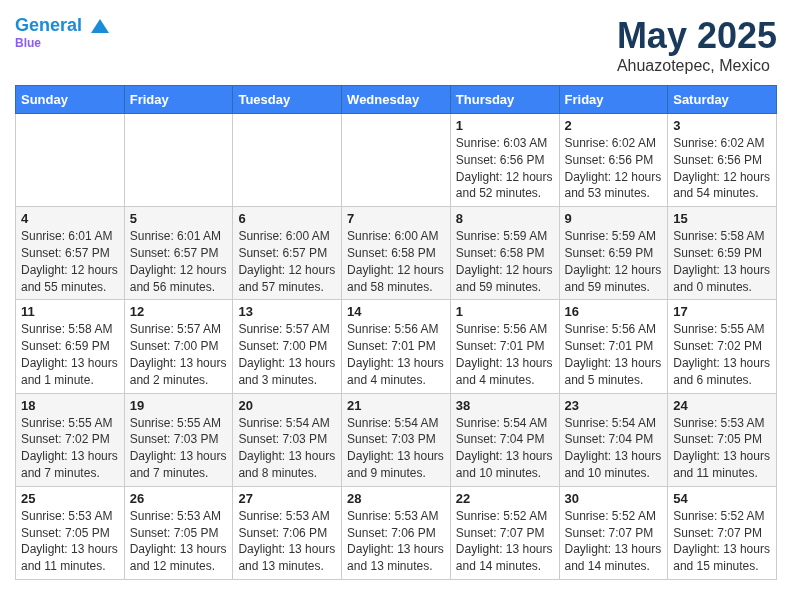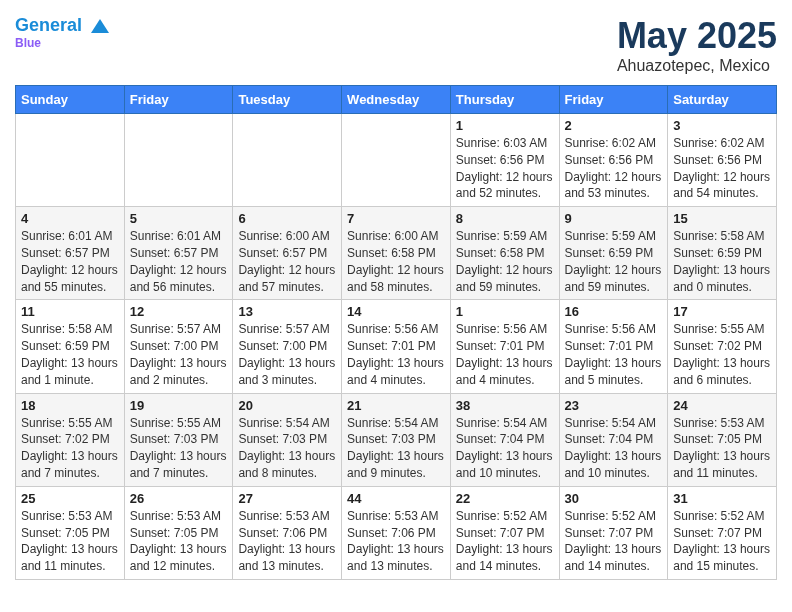--- a/index.html
+++ b/index.html
@@ -285,38 +285,38 @@
 Sunset: 7:05 PM
 Daylight: 13 hours and 12 minutes.</div>
         </td>
         <td>
           <div class="date-num">27</div>
           <div class="cell-text" style="white-space: pre-line;">Sunrise: 5:53 AM
 Sunset: 7:06 PM
 Daylight: 13 hours and 13 minutes.</div>
         </td>
         <td>
-          <div class="date-num">44</div>
+          <div class="date-num">28</div>
           <div class="cell-text" style="white-space: pre-line;">Sunrise: 5:53 AM
 Sunset: 7:06 PM
 Daylight: 13 hours and 13 minutes.</div>
         </td>
         <td>
           <div class="date-num">22</div>
           <div class="cell-text" style="white-space: pre-line;">Sunrise: 5:52 AM
 Sunset: 7:07 PM
 Daylight: 13 hours and 14 minutes.</div>
         </td>
         <td>
           <div class="date-num">30</div>
           <div class="cell-text" style="white-space: pre-line;">Sunrise: 5:52 AM
 Sunset: 7:07 PM
 Daylight: 13 hours and 14 minutes.</div>
         </td>
         <td>
-          <div class="date-num">31</div>
+          <div class="date-num">54</div>
           <div class="cell-text" style="white-space: pre-line;">Sunrise: 5:52 AM
 Sunset: 7:07 PM
 Daylight: 13 hours and 15 minutes.</div>
         </td>
       </tr>
     </tbody>
 </table>
 
 </body></html>

